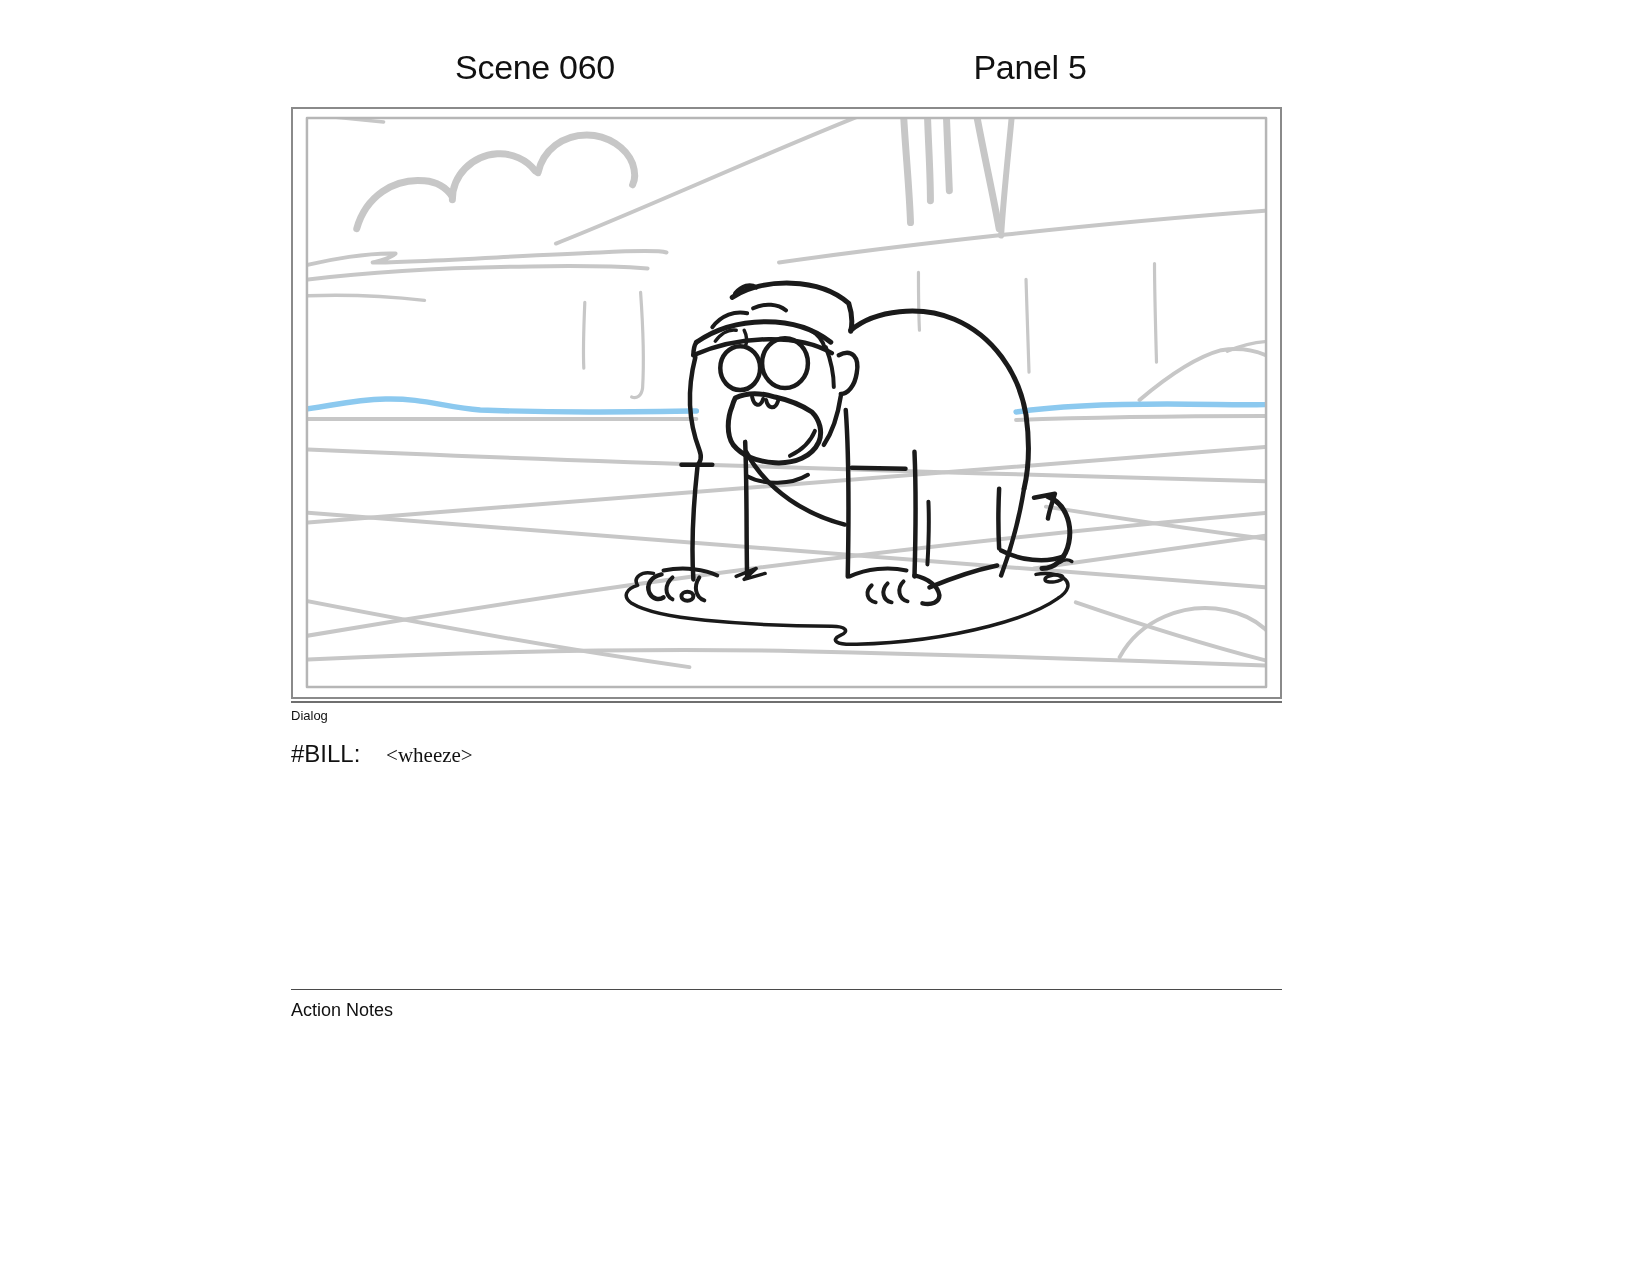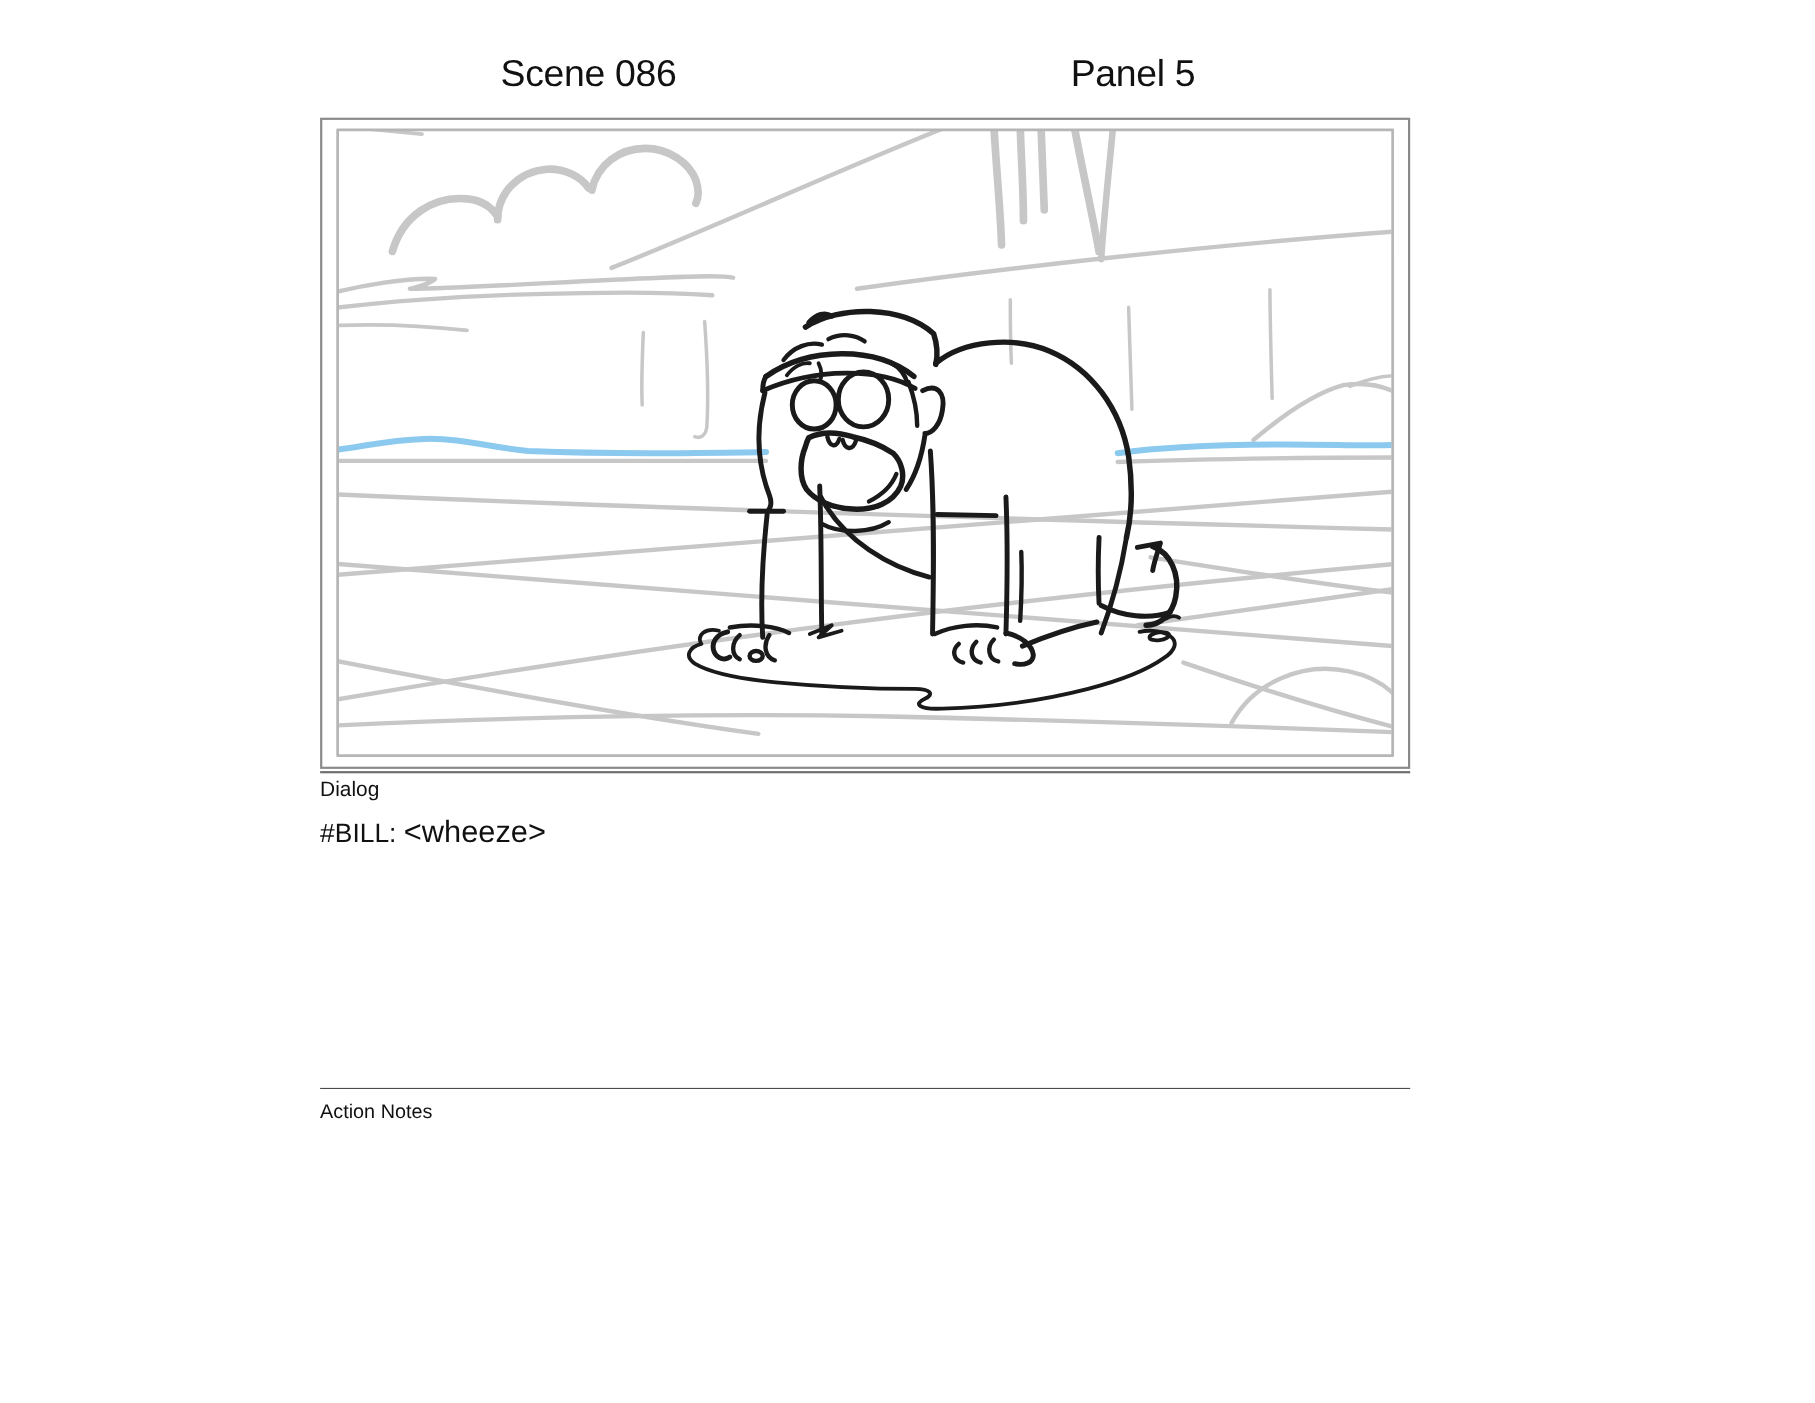--- a/index.html
+++ b/index.html
@@ -8,30 +8,30 @@
   .title{position:absolute;top:48px;font-size:34px;font-weight:500;letter-spacing:-0.3px;color:#111;white-space:nowrap;}
   #scene-title{left:535px;transform:translateX(-50%);}
   #panel-title{left:1030px;transform:translateX(-50%);}
   .panel-frame{position:absolute;left:291px;top:107px;width:987px;height:588px;
                border:2px solid #8a8a8a;background:#fff;}
   .panel-frame svg{position:absolute;left:0;top:0;width:100%;height:100%;display:block;}
   svg path, svg ellipse, svg rect{fill:none;stroke-linecap:round;stroke-linejoin:round;}
   svg .fillshape{stroke:none;}
   .rule-dialog{position:absolute;left:291px;top:701px;width:991px;height:0;border-top:2px solid #6f6f6f;}
   .rule-action{position:absolute;left:291px;top:989px;width:991px;height:0;border-top:1.5px solid #4a4a4a;}
-  .section-label{position:absolute;left:291px;font-size:19px;color:#111;}
+  .section-label{position:absolute;left:291px;font-size:13px;color:#111;}
   #dialog-label{top:708px;}
   #action-label{top:1000px;font-size:18px;}
   .dialog-line{position:absolute;left:291px;top:740px;font-size:24px;color:#111;white-space:nowrap;}
-  .dialog-line .mono{font-family:Liberation Sans, sans-serif;font-size:28px;}
+  .dialog-line .mono{font-family:Liberation Serif, serif;font-size:21px;margin-left:19px;}
 </style>
 </head>
 <body>
 
-<div class="title" id="scene-title">Scene 086</div>
+<div class="title" id="scene-title">Scene 060</div>
 <div class="title" id="panel-title">Panel 5</div>
 
 <div class="panel-frame">
   <svg viewBox="292 108 991 590" preserveAspectRatio="none">
     <defs>
       <clipPath id="panelClip">
           <rect x="307" y="118" width="961" height="569"></rect>
         </clipPath>
     </defs>
     <g clip-path="url(#panelClip)">

